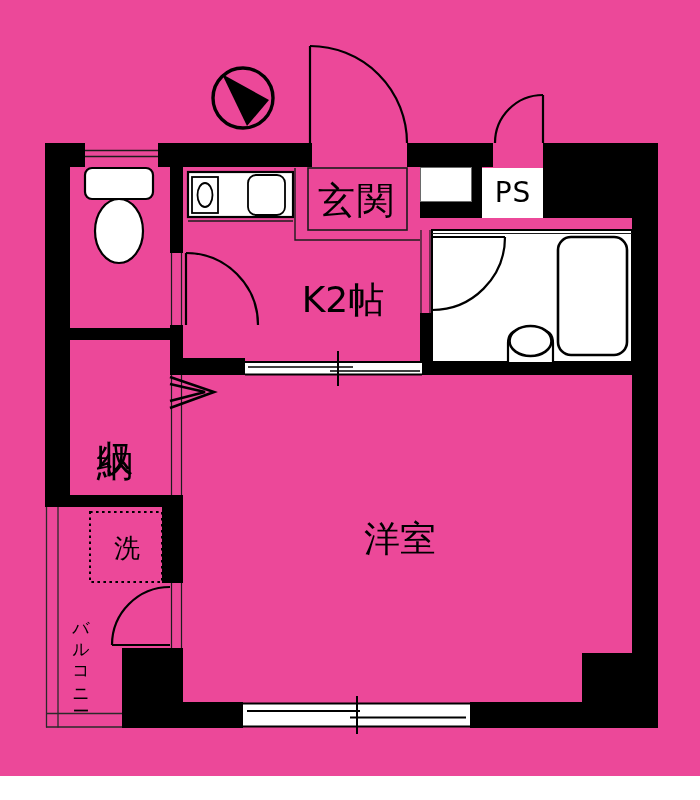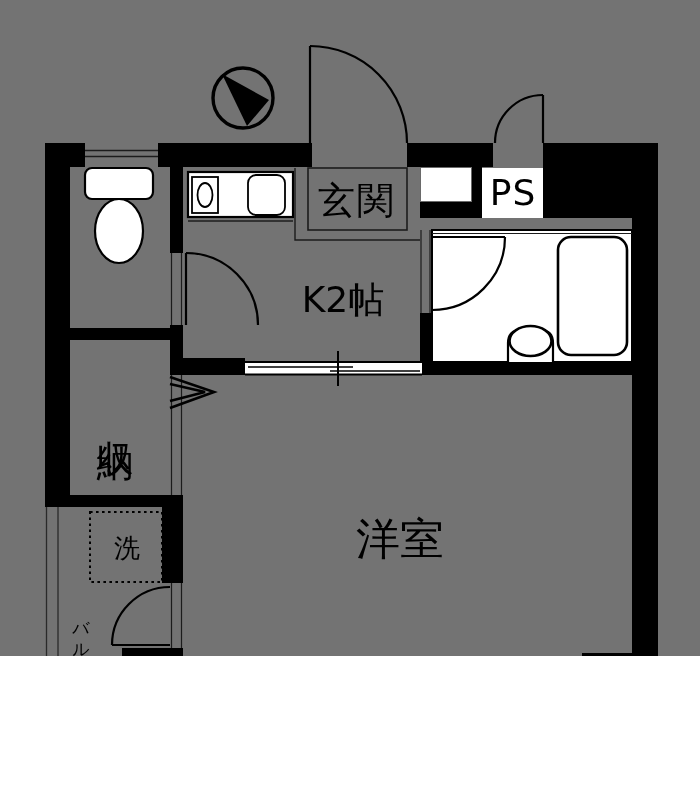--- a/index.html
+++ b/index.html
@@ -1,25 +1,25 @@
 <!DOCTYPE html>
 <html><head>
 <meta charset="utf-8">
 <style>
   html,body{margin:0;padding:0;background:#ffffff;}
-  .plan{position:relative;width:700px;height:656px;background:#737373;overflow:hidden;
+  .plan{position:relative;width:700px;height:776px;background:#ec4899;overflow:hidden;
         font-family:"DejaVu Sans","Liberation Sans",sans-serif;}
   .plan svg{position:absolute;left:0;top:0;}
   .lbl{position:absolute;transform:translate(-50%,-50%);color:#000;white-space:pre;
        font-family:"DejaVu Sans","Liberation Sans",sans-serif;line-height:1;}
   .lbl.v{writing-mode:vertical-rl;text-orientation:mixed;}
   .genkan{font-size:37px;letter-spacing:2px;}
-  .ps{font-size:36px;letter-spacing:1px;}
+  .ps{font-size:28px;letter-spacing:1px;}
   .kitchen{font-size:36px;}
-  .room{font-size:44px;text-align:center;line-height:37px;}
+  .room{font-size:36px;text-align:center;line-height:37px;}
   .storage{font-size:37px;letter-spacing:5px;}
   .washer{font-size:26px;}
   .balcony{font-size:17px;letter-spacing:4px;}
 </style>
 </head>
 <body>
 
 <div class="plan">
 
 <svg width="700" height="800" viewBox="0 0 700 800">

